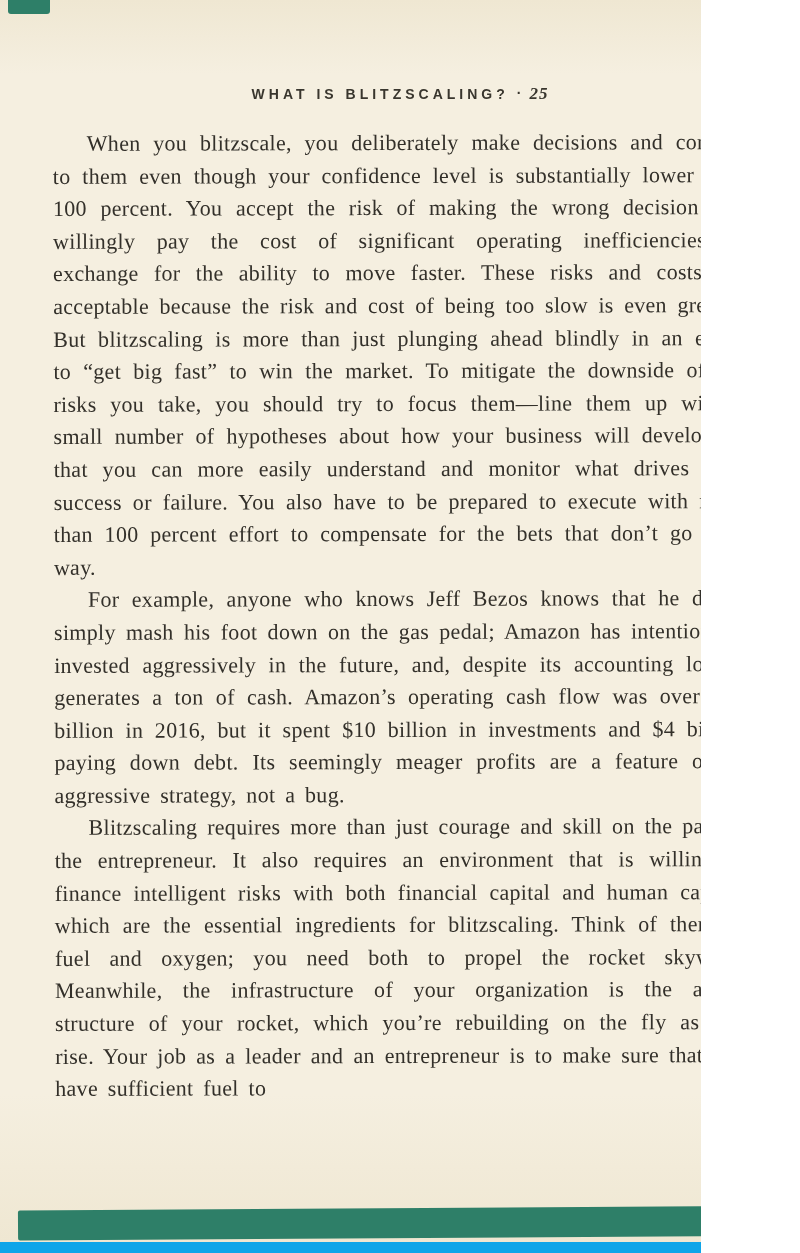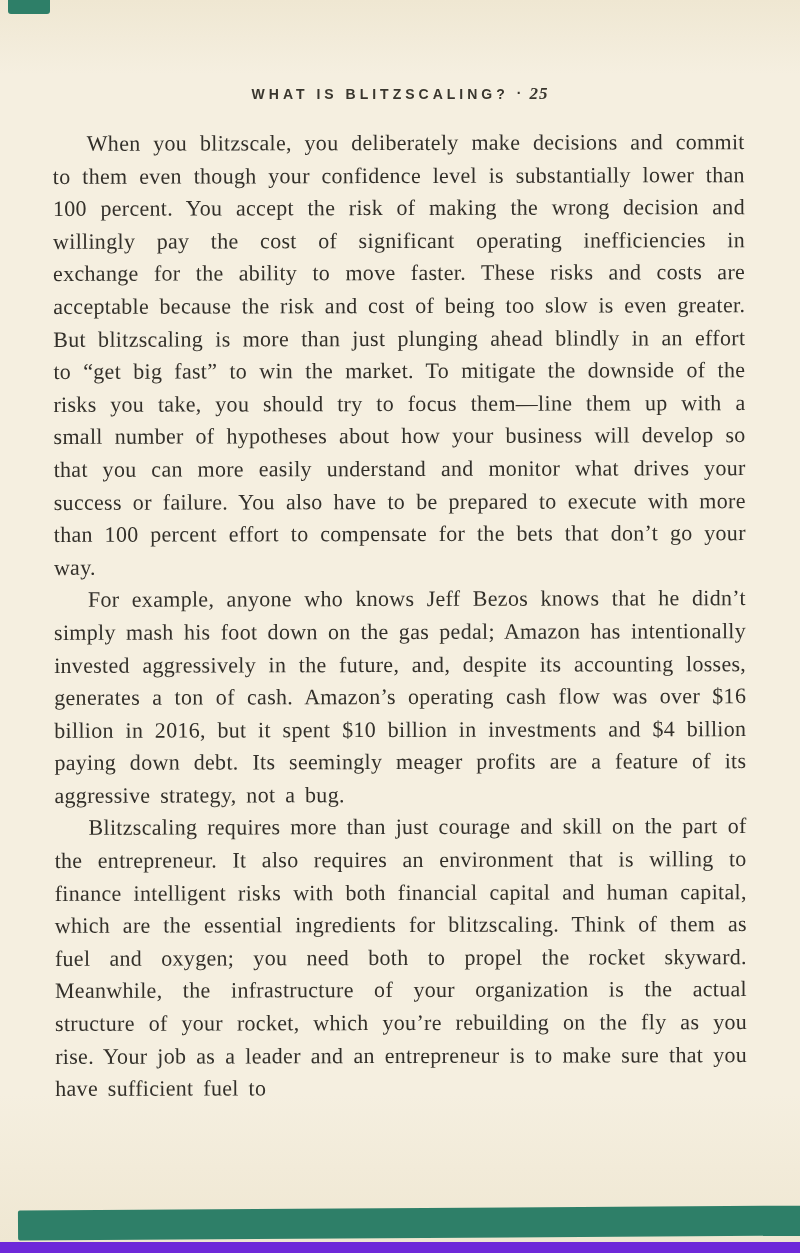--- a/index.html
+++ b/index.html
@@ -3,25 +3,26 @@
 <meta charset="utf-8">
 <style>
   html, body {
     margin: 0;
     padding: 0;
     background: #ffffff;
   }
 
   .scan {
     position: relative;
-    width: 800px;
+    width: 676px;
     height: 1253px;
     overflow: hidden;
-    background: #6d28d9;
+    background: #0ea5e9;
     font-family: "Liberation Serif", serif;
+    padding-left: 25px;
   }
 
   
   .paper {
     position: absolute;
     left: 0;
     top: 0;
     width: 800px;
     height: 1242px;
     background: linear-gradient(180deg,

